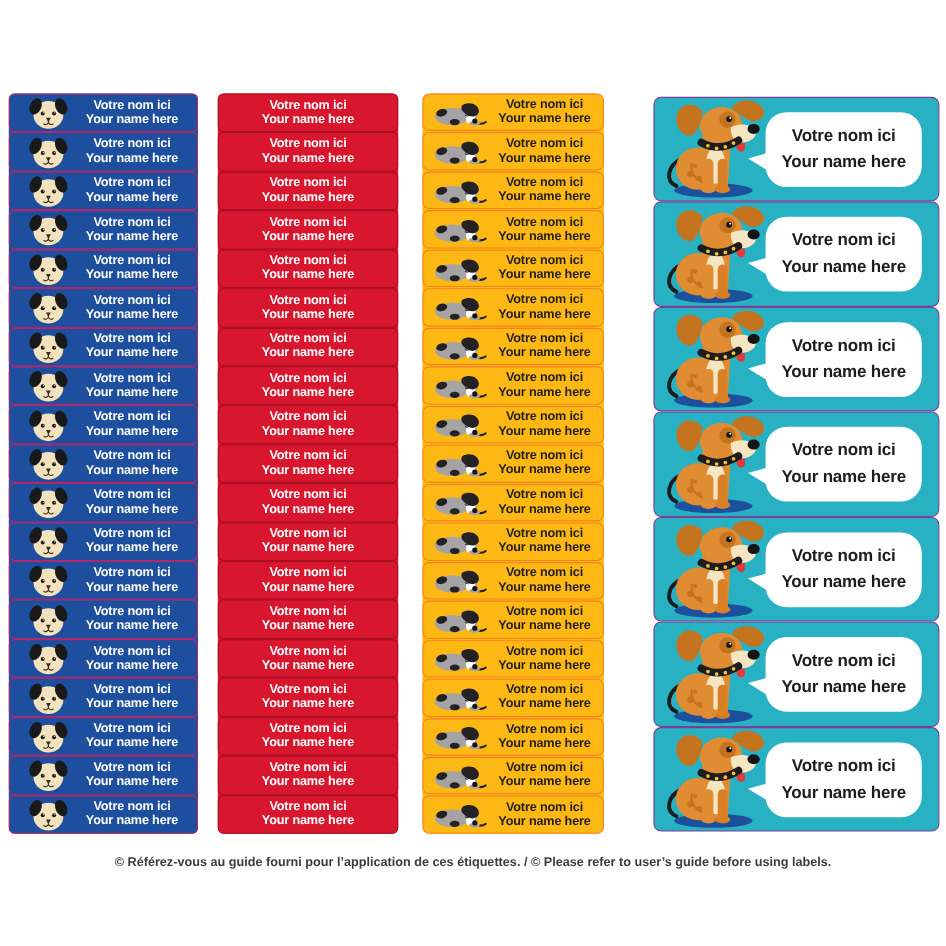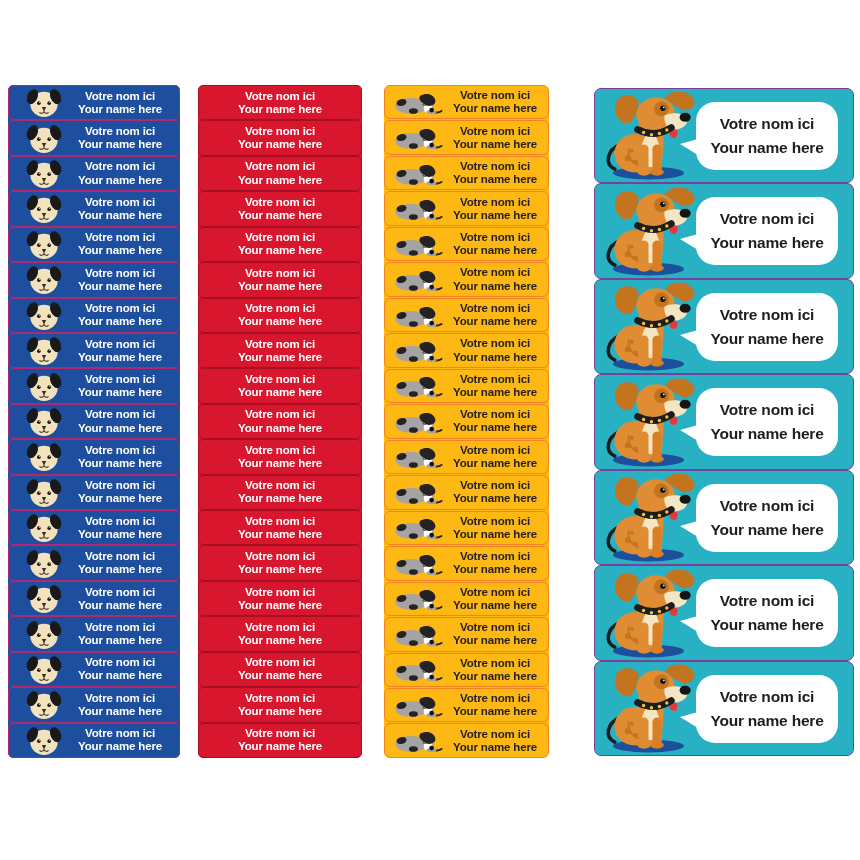--- a/index.html
+++ b/index.html
@@ -770,14 +770,15 @@
         </svg>
         <div class="bubble">
           <div class="bubble-text">
             <div>Votre nom ici</div>
             <div>Your name here</div>
           </div>
         </div>
       </div>
     </section>
 
+  <footer class="footer-note">© Référez-vous au guide fourni pour l’application de ces étiquettes. / © Please refer to user’s guide before using labels.</footer>
 
 </div>
 
 </body></html>

